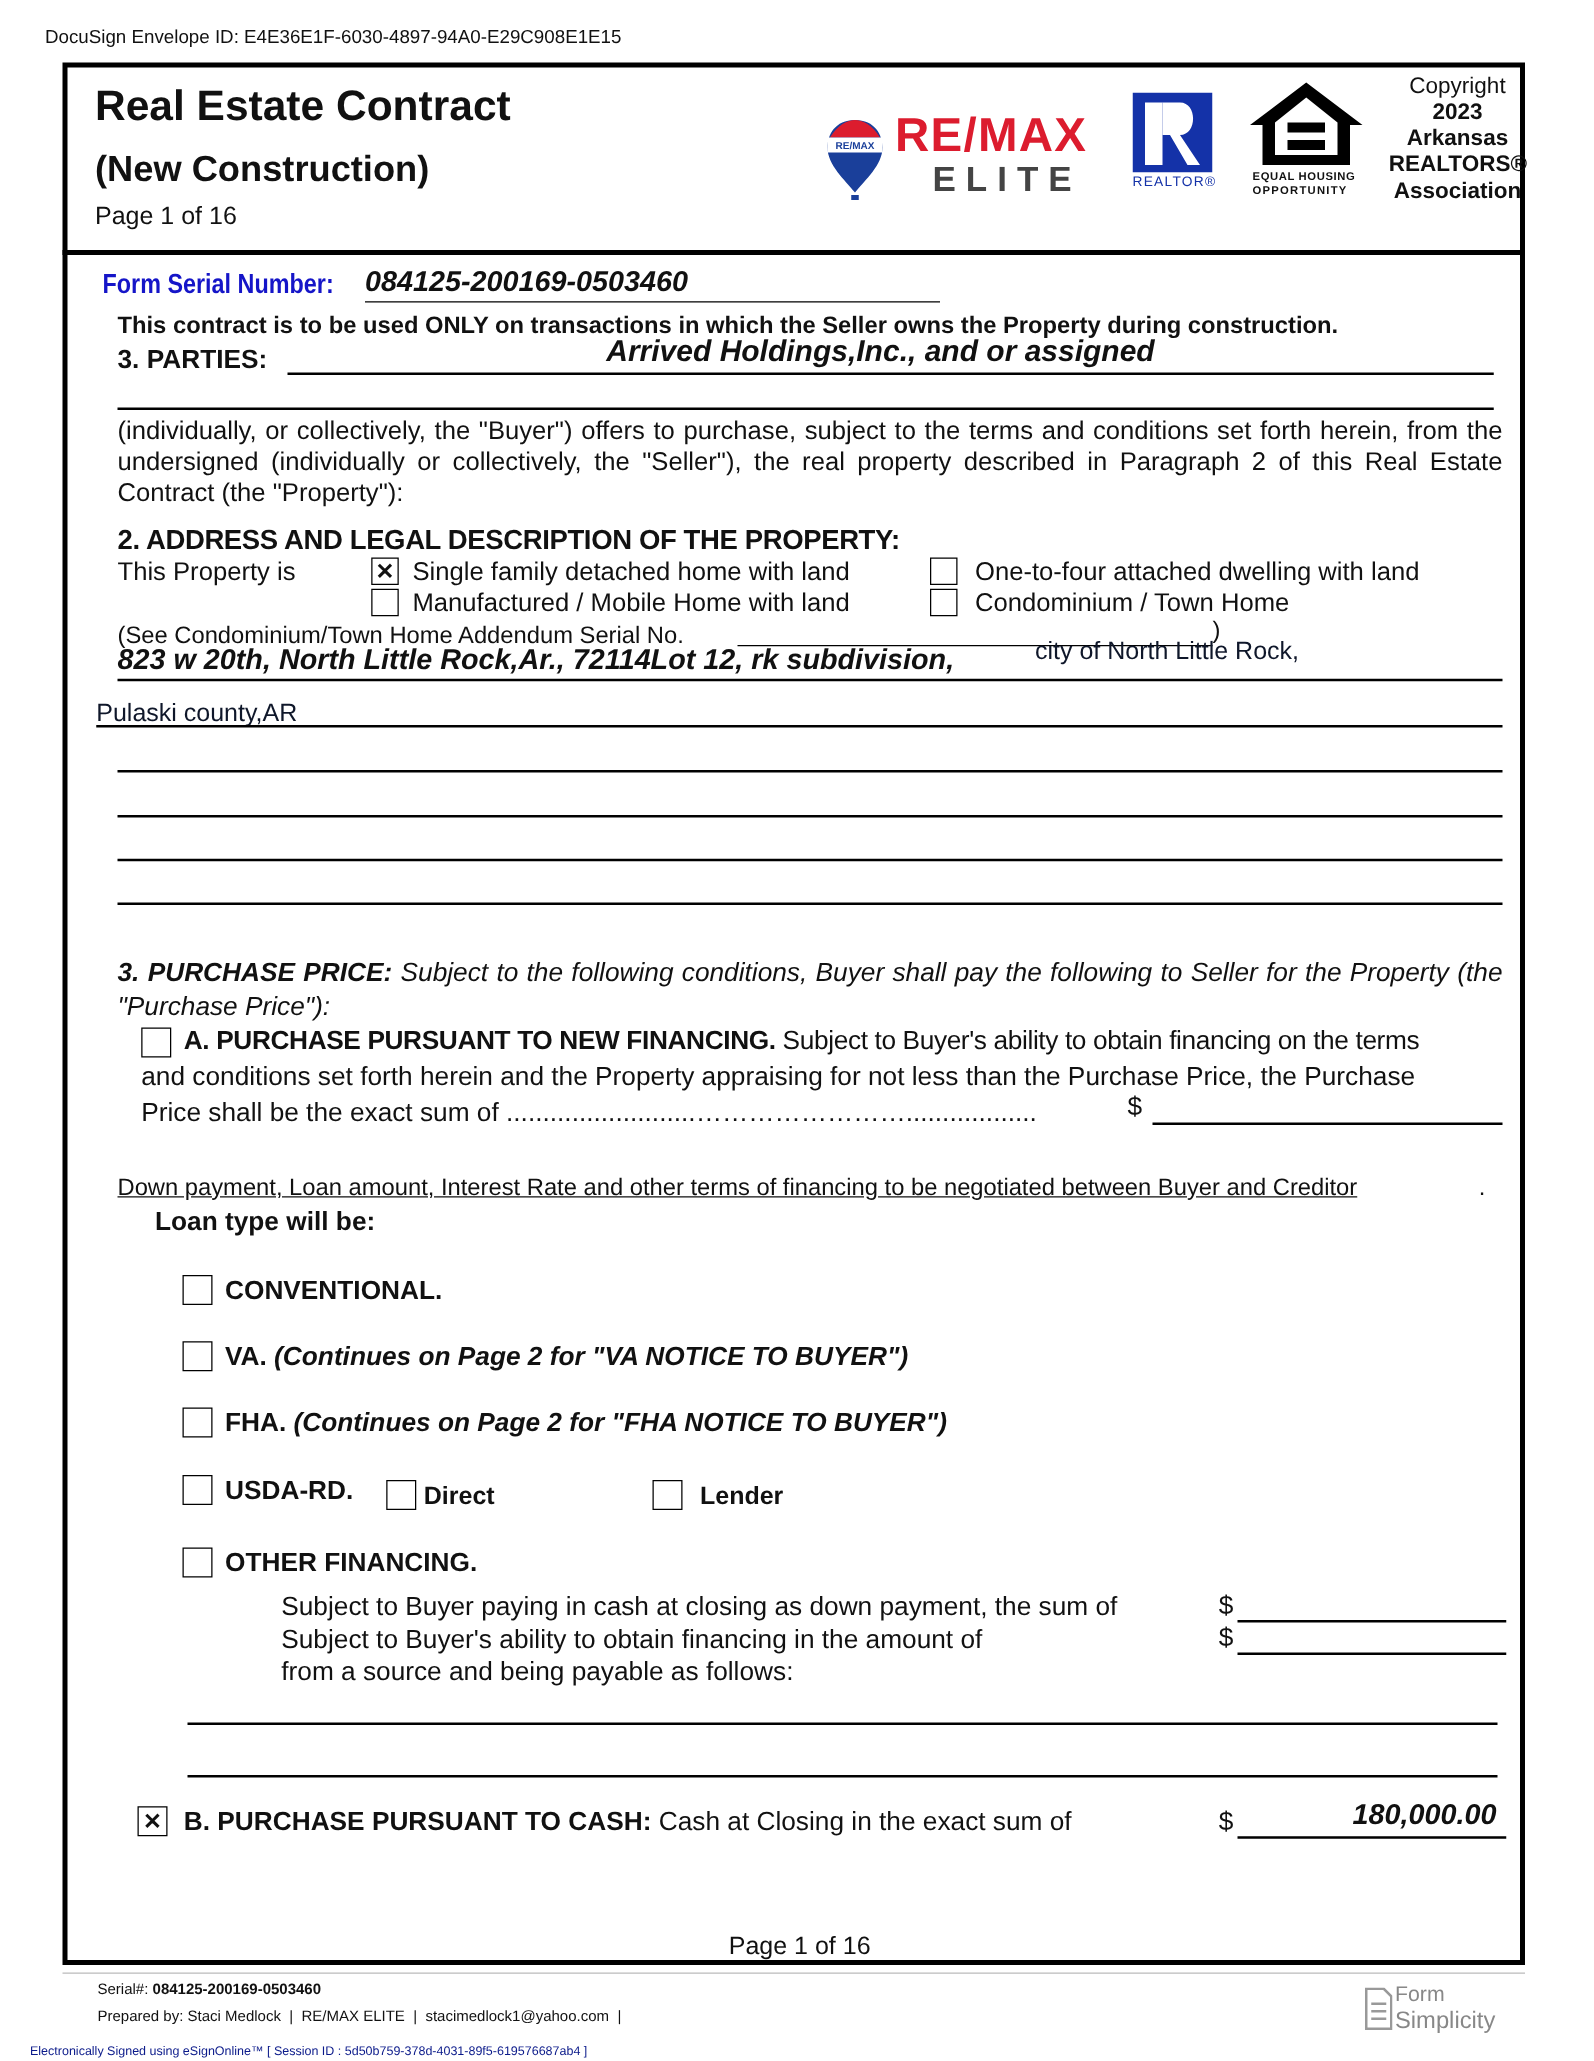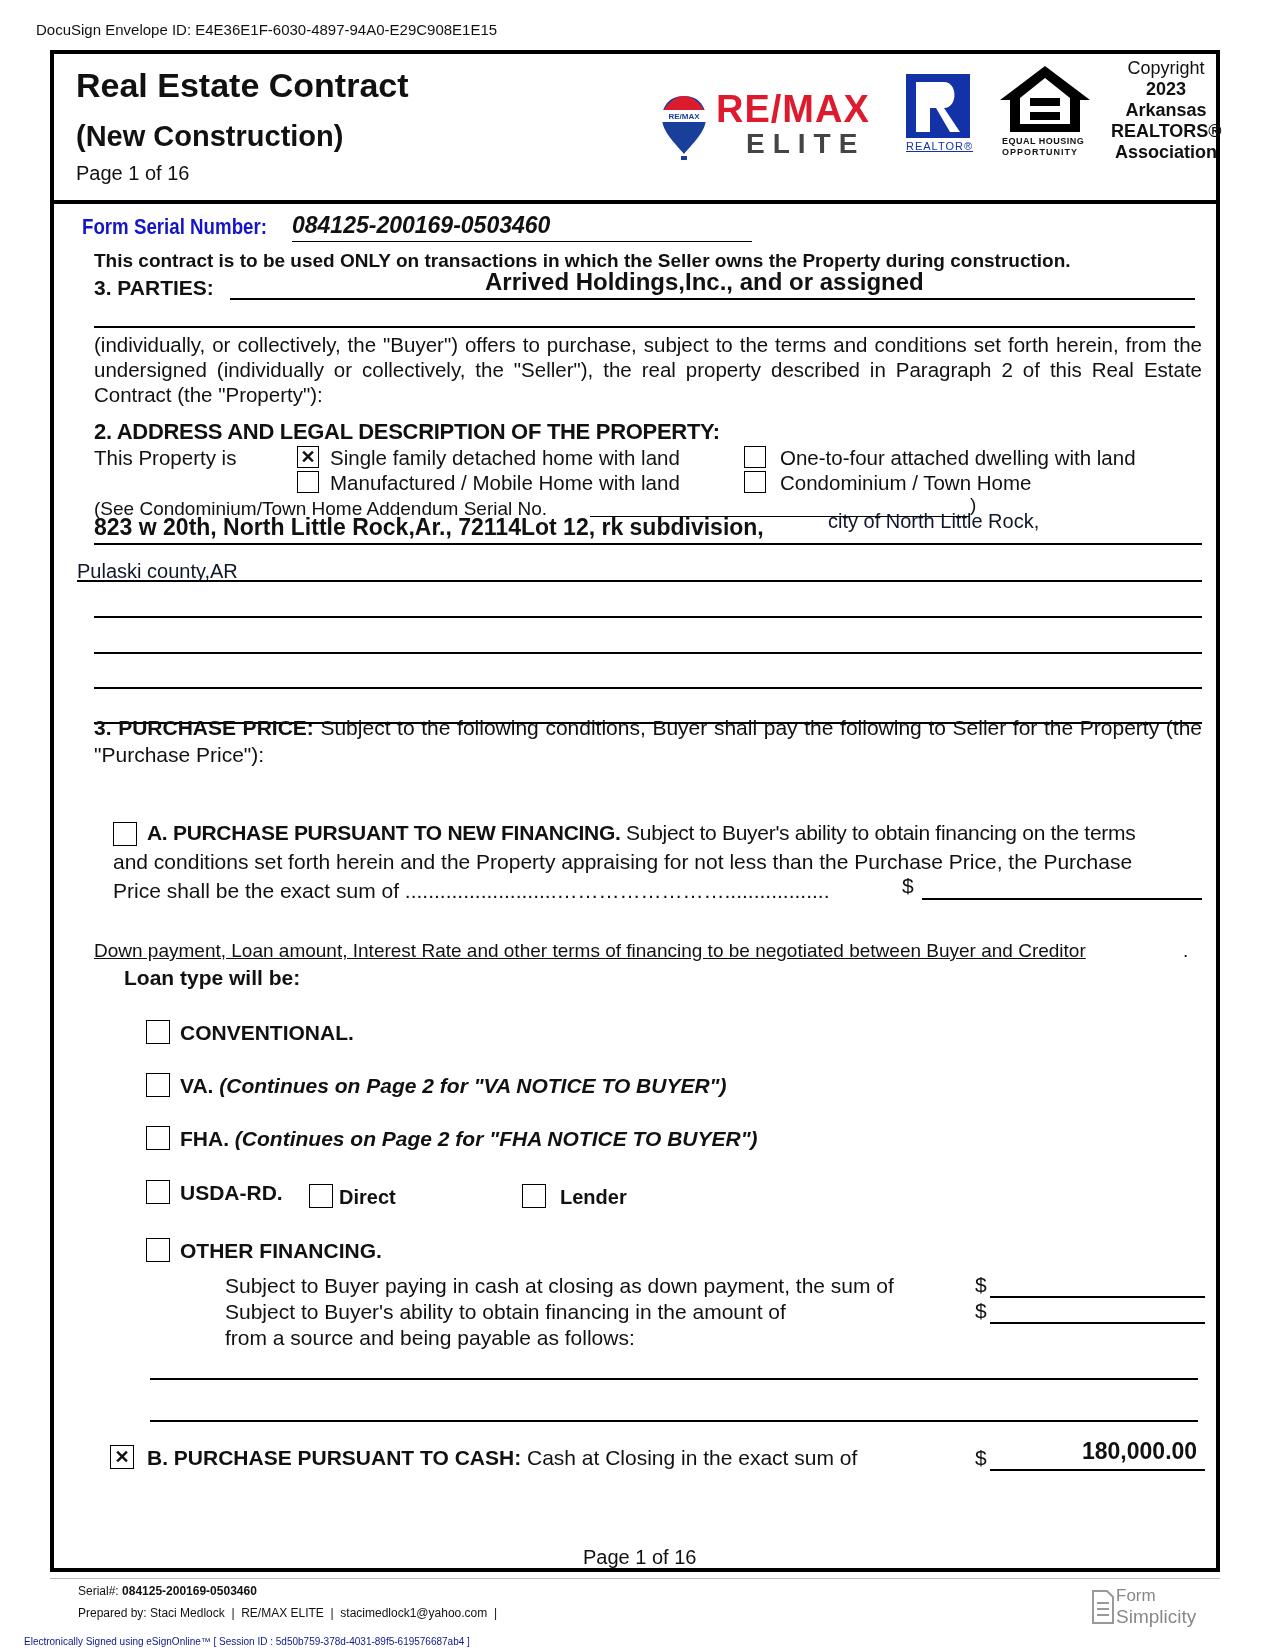--- a/index.html
+++ b/index.html
@@ -17,21 +17,21 @@
   .copyright{left:1092px;top:58px;width:110px;text-align:center;font-size:18px;line-height:21px;margin-left:19px;}
   .serial-label{left:82px;top:214px;font-size:22px;font-weight:bold;color:#1515c8;transform:scaleX(0.85);transform-origin:left;}
   .serial-val{left:292px;top:212px;font-size:23px;font-style:italic;font-weight:bold;}
   .serial-line{left:292px;top:241px;width:460px;height:1px;background:#000;}
   .notice{left:94px;top:250px;font-size:19px;font-weight:bold;}
   .body-text{font-size:20.5px;line-height:25px;}
   .line{height:1.5px;background:#000;}
   .cb{width:22px;height:22px;border:1.5px solid #000;box-sizing:border-box;display:flex;align-items:center;justify-content:center;font-weight:bold;font-size:18px;}
   .cb-sm{width:24px;height:24px;}
   .sec{font-weight:bold;}
-  .handwritten{font-weight:bold;}
+  .handwritten{font-style:italic;font-weight:bold;}
   .blue{color:#0f172a;}
   .footer-small{font-size:12px;}
   .esign{font-size:10px;color:#0b1a8a;}
 </style>
 </head>
 <body>
 
 <div class="abs envelope">DocuSign Envelope ID: E4E36E1F-6030-4897-94A0-E29C908E1E15</div>
 
 <div class="abs frame"></div>
@@ -52,21 +52,21 @@
   <div class="abs" style="left:54px;top:-4px;font-size:38px;font-weight:bold;color:#dc1c2e;letter-spacing:1px;">RE/MAX</div>
   <div class="abs" style="left:84px;top:36px;font-size:28px;font-weight:bold;color:#444;letter-spacing:8px;">ELITE</div>
 </div>
 
 <div class="abs logo-realtor">
   <svg width="64" height="64" viewBox="0 0 64 64" style="position:absolute;left:0;top:0;">
     <rect width="64" height="64" fill="#1432a8"></rect>
     <rect x="10" y="8" width="14" height="50" fill="#fff"></rect>
     <path d="M24 8 H38 C52 8 52 34 38 34 L54 58 H44 L30 34 H24 Z" fill="#fff"></path>
   </svg>
-  <div class="abs" style="left:0;top:66px;font-size:11px;color:#1432a8;letter-spacing:1px;white-space:nowrap;text-decoration:underline;">REALTOR®</div>
+  <div class="abs" style="left:0;top:66px;font-size:11px;color:#1432a8;letter-spacing:1px;white-space:nowrap;">REALTOR®</div>
 </div>
 
 <div class="abs logo-eho">
   <svg width="94" height="70" viewBox="0 0 94 70">
     <path d="M47 2 L2 36 L12 36 L12 68 L82 68 L82 36 L92 36 Z" fill="#000"></path>
     <path d="M47 14 L22 34 L22 60 L72 60 L72 34 Z" fill="#fff"></path>
     <rect x="32" y="34" width="30" height="8" fill="#000"></rect>
     <rect x="32" y="48" width="30" height="8" fill="#000"></rect>
   </svg>
   <div class="abs" style="left:4px;top:72px;font-size:9px;font-weight:bold;letter-spacing:0.5px;white-space:nowrap;">EQUAL HOUSING</div>
@@ -113,21 +113,21 @@
 <div class="abs blue" style="left:828px;top:510px;font-size:20px;">city of North Little Rock,</div>
 <div class="abs line" style="left:94px;top:543px;width:1108px;"></div>
 
 <div class="abs blue" style="left:77px;top:560px;font-size:20px;">Pulaski county,AR</div>
 <div class="abs line" style="left:77px;top:580px;width:1125px;"></div>
 <div class="abs line" style="left:94px;top:616px;width:1108px;"></div>
 <div class="abs line" style="left:94px;top:652px;width:1108px;"></div>
 <div class="abs line" style="left:94px;top:687px;width:1108px;"></div>
 <div class="abs line" style="left:94px;top:722px;width:1108px;"></div>
 
-<div class="abs body-text" style="left:94px;top:714px;width:1108px;font-size:21px;line-height:27px;text-align:justify;">
+<div class="abs body-text" style="left:94px;top:765px;width:1108px;font-size:21px;line-height:27px;text-align:justify;font-style:italic;">
   <span class="sec">3. PURCHASE PRICE:</span><span> Subject to the following conditions, Buyer shall pay the following to Seller for the Property (the "Purchase Price"):</span>
 </div>
 
 <div class="abs cb cb-sm" style="left:113px;top:822px;"></div>
 <div class="abs body-text" style="left:147px;top:820px;font-size:21px;letter-spacing:-0.3px;">
   <span class="sec">A. PURCHASE PURSUANT TO NEW FINANCING.</span><span> Subject to Buyer's ability to obtain financing on the terms</span>
 </div>
 <div class="abs body-text" style="left:113px;top:849px;font-size:21px;width:1089px;">and conditions set forth herein and the Property appraising for not less than the Purchase Price, the Purchase</div>
 <div class="abs body-text" style="left:113px;top:878px;font-size:21px;">Price shall be the exact sum of ..........................……………………..................</div>
 <div class="abs" style="left:902px;top:874px;font-size:21px;">$</div>

